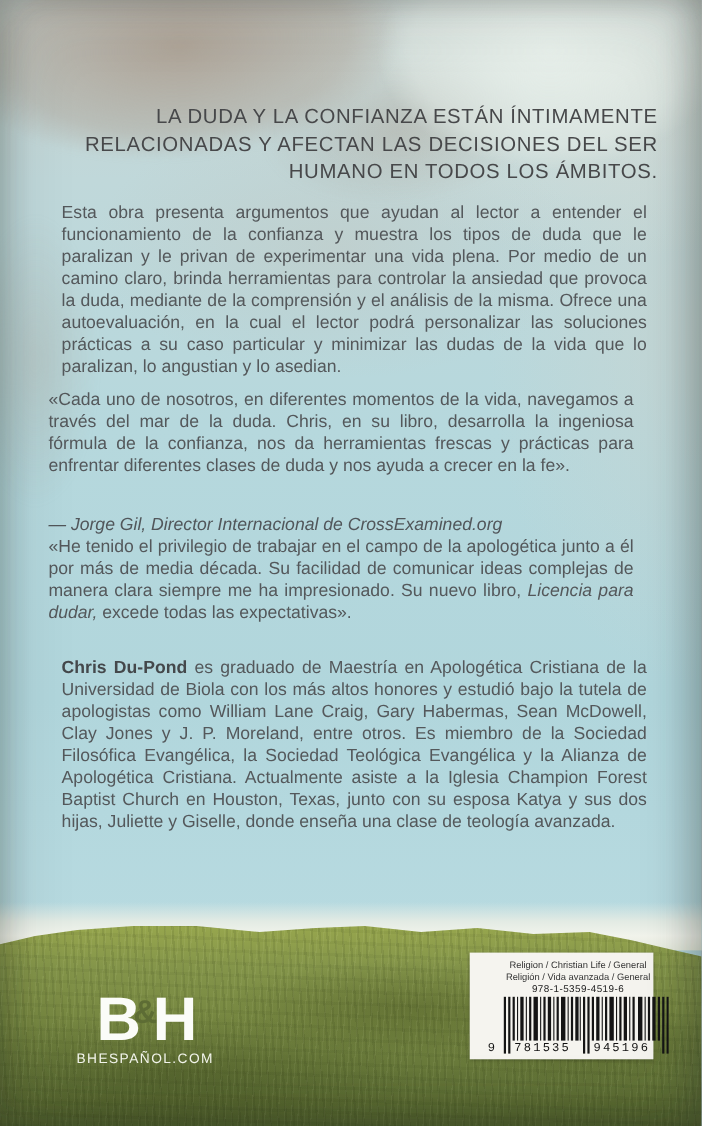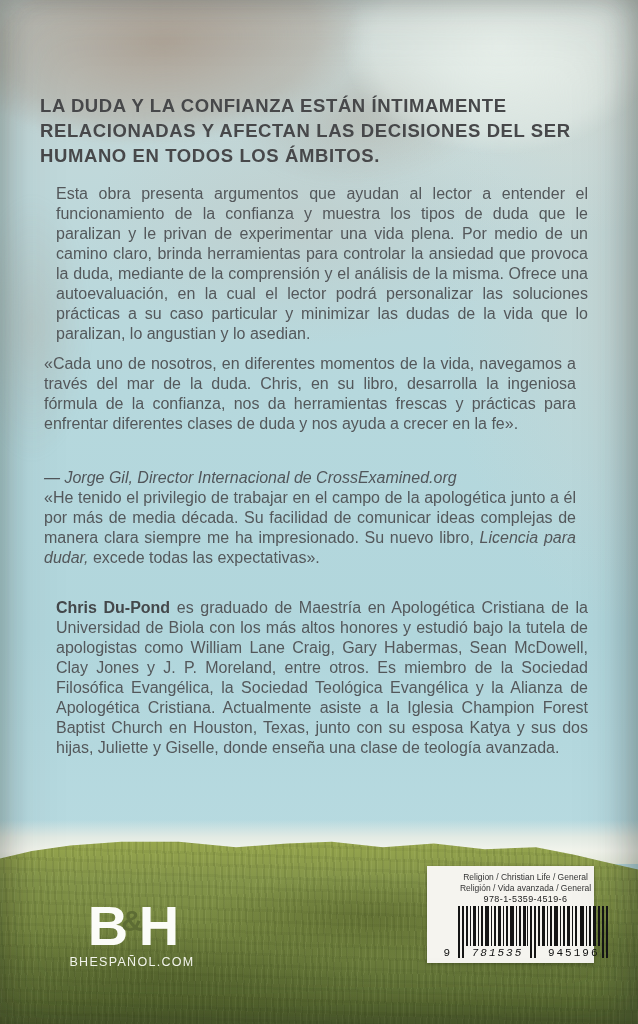--- a/index.html
+++ b/index.html
@@ -26,22 +26,22 @@
     filter:blur(2px);
   }
   .left-streak{
     position:absolute; left:-40px; top:160px; width:180px; height:420px; pointer-events:none;
     background:radial-gradient(ellipse 45% 45% at 40% 40%, rgba(170,158,145,0.28), transparent 70%);
     filter:blur(4px);
   }
 
   .headline{
     position:absolute; left:40px; top:93px; width:558px; margin:0;
-    font-size:18.5px; font-weight:700; line-height:25px; letter-spacing:0.6px;
-    text-align:left; color:#47484a;
+    font-size:18.5px; font-weight:400; line-height:25px; letter-spacing:0.6px;
+    text-align:right; color:#47484a;
   }
   .bodytext{ color:#54585b; font-size:16px; line-height:20px; text-align:justify; margin:0; }
   .description{ position:absolute; left:56px; top:184px; width:532px; }
   .quote{ position:absolute; left:44px; width:532px; }
   .quote-1{ top:354px; }
   .quote-2{ top:468px; }
   .quote p{ margin:0; }
   .attribution{ font-style:italic; text-align:left; color:#51565a; }
   .bio{ position:absolute; left:56px; top:598px; width:532px; }
   .bio strong{ color:#44484b; }
@@ -98,22 +98,22 @@
   }
   .bc-line{ font-size:8.5px; line-height:10.5px; color:#333; white-space:nowrap; }
   .bc-isbn{ font-size:9px; line-height:12px; letter-spacing:0.4px; color:#222; }
   .bc-wrap{ position:relative; margin-top:1px; margin-left:12px; width:152px; height:52px; }
   .bc-wrap svg{ display:block; }
   .bc-digits span{
     position:absolute; bottom:-1px; font-family:"Liberation Mono", monospace;
     font-size:11px; color:#111; letter-spacing:2px;
   }
   .bc-9{ left:-12px; letter-spacing:0; }
-  .bc-g1{ left:12px; width:60px; text-align:center;font-style:italic; }
-  .bc-g2{ left:84px; width:60px; text-align:right; }
+  .bc-g1{ left:12px; width:60px; text-align:left; }
+  .bc-g2{ left:84px; width:60px; text-align:left; }
 
   .vignette{
     position:absolute; inset:0; pointer-events:none;
     box-shadow:inset 0 0 70px rgba(35,45,45,0.16), inset -16px 0 28px rgba(40,50,50,0.14),
                inset 0 -18px 34px rgba(20,30,10,0.18), inset 10px 0 20px rgba(60,60,55,0.08);
   }
 </style>
 </head>
 <body>
 

